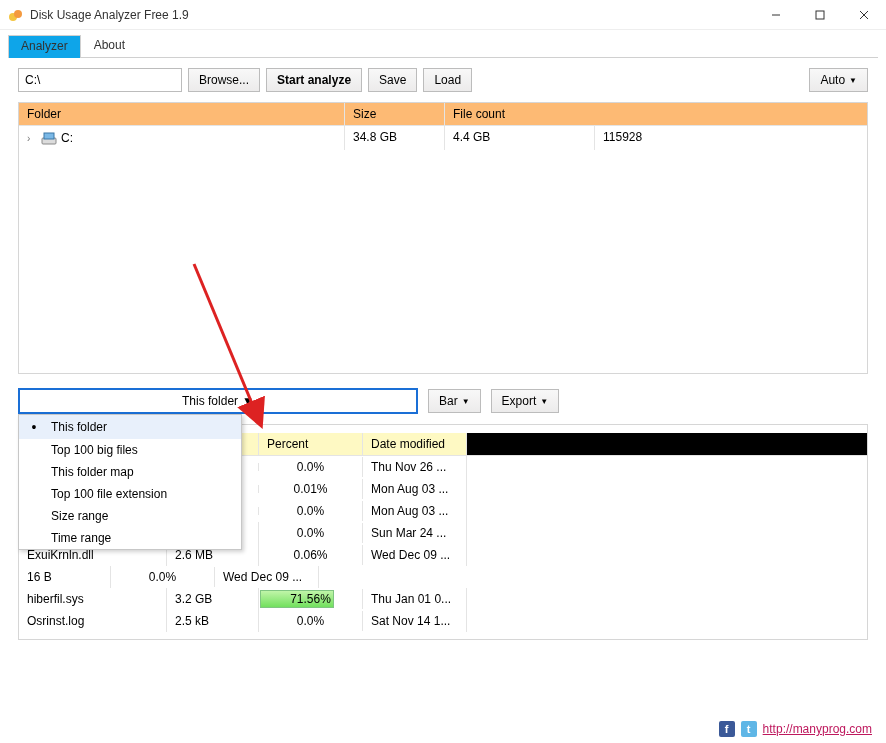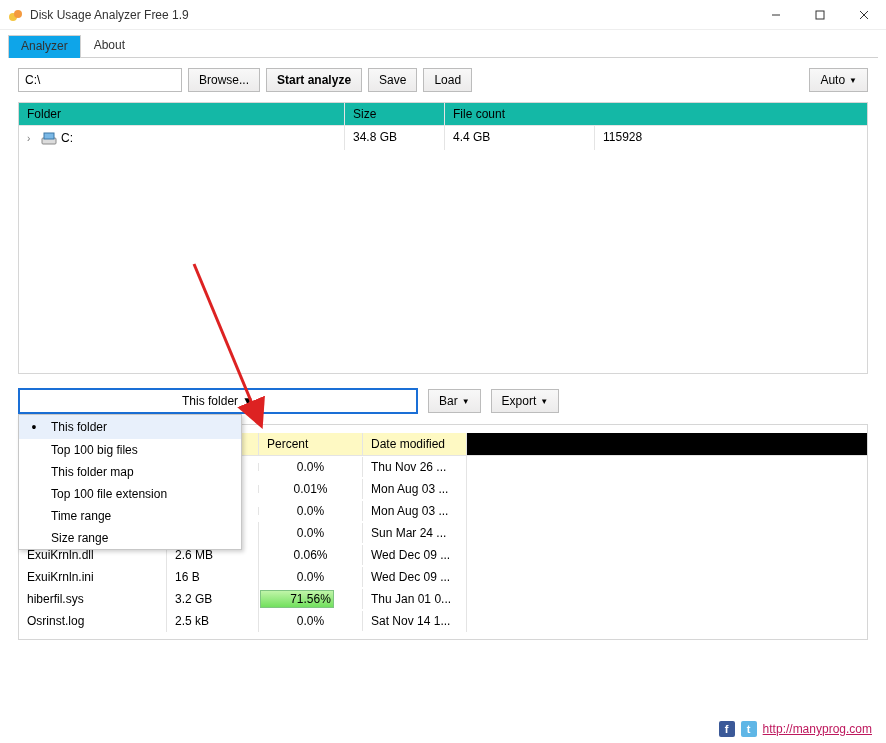--- a/index.html
+++ b/index.html
@@ -16,21 +16,21 @@
 
 .toolbar { display: flex; gap: 6px; padding: 10px 18px; align-items: center; }
 .path-input { width: 164px; height: 24px; border: 1px solid #bcbcbc; padding: 2px 6px; background: #fff; }
 .btn { height: 24px; padding: 2px 10px; border: 1px solid #bcbcbc; background: linear-gradient(#f8f8f8,#ecebeb); cursor: pointer; display: inline-flex; align-items: center; gap: 4px; }
 .btn.bold { font-weight: 600; }
 .btn .caret { font-size: 8px; }
 .spacer { flex: 1; }
 
 .panel { margin: 0 18px; border: 1px solid #d6d6d6; background: #fff; }
 .tree-panel { height: 272px; }
-.grid-header { display: flex; border-bottom: 1px solid #e4e4e4; background: #14b8a6; }
+.grid-header { display: flex; border-bottom: 1px solid #e4e4e4; background: #fdba74; }
 .grid-header .col, .grid-row .col { padding: 4px 8px; border-right: 1px solid #e4e4e4; overflow: hidden; white-space: nowrap; text-overflow: ellipsis; }
 .tree-panel .c-folder { width: 326px; }
 .tree-panel .c-size { width: 100px; }
 .tree-panel .c-only { width: 150px; }
 .tree-panel .c-count { width: 80px; border-right: none; }
 .grid-row { display: flex; }
 .grid-row .c-folder { display: flex; align-items: center; gap: 4px; }
 .expander { color: #777; font-size: 10px; width: 10px; display: inline-block; }
 
 .midbar { display: flex; gap: 10px; padding: 14px 18px 10px 18px; align-items: center; position: relative; }
@@ -166,25 +166,25 @@
       <div class="item">
         <span class="bullet"></span>
         <span>This folder map</span>
       </div>
       <div class="item">
         <span class="bullet"></span>
         <span>Top 100 file extension</span>
       </div>
       <div class="item">
         <span class="bullet"></span>
+        <span>Size range</span>
+      </div>
+      <div class="item">
+        <span class="bullet"></span>
         <span>Time range</span>
-      </div>
-      <div class="item">
-        <span class="bullet"></span>
-        <span>Size range</span>
       </div>
     </div>
 </div>
 
 <div class="panel files-panel">
   <div class="grid-header">
     <div class="col c-name"></div>
     <div class="col c-size"></div>
     <div class="col c-pct">Percent</div>
     <div class="col c-date">Date modified</div>
@@ -225,21 +225,20 @@
       </div>
       <div class="grid-row">
         <div class="col c-name">ExuiKrnln.dll</div>
         <div class="col c-size">2.6 MB</div>
         <div class="col c-pct pct-cell">
           <div class="pct-text">0.06%</div>
         </div>
         <div class="col c-date">Wed Dec 09 ...</div>
       </div>
       <div class="grid-row">
-        <div class="col c-name">ExuiKrnln.ini</div>
         <div class="col c-size">16 B</div>
         <div class="col c-pct pct-cell">
           <div class="pct-text">0.0%</div>
         </div>
         <div class="col c-date">Wed Dec 09 ...</div>
       </div>
       <div class="grid-row">
         <div class="col c-name">hiberfil.sys</div>
         <div class="col c-size">3.2 GB</div>
         <div class="col c-pct pct-cell">

